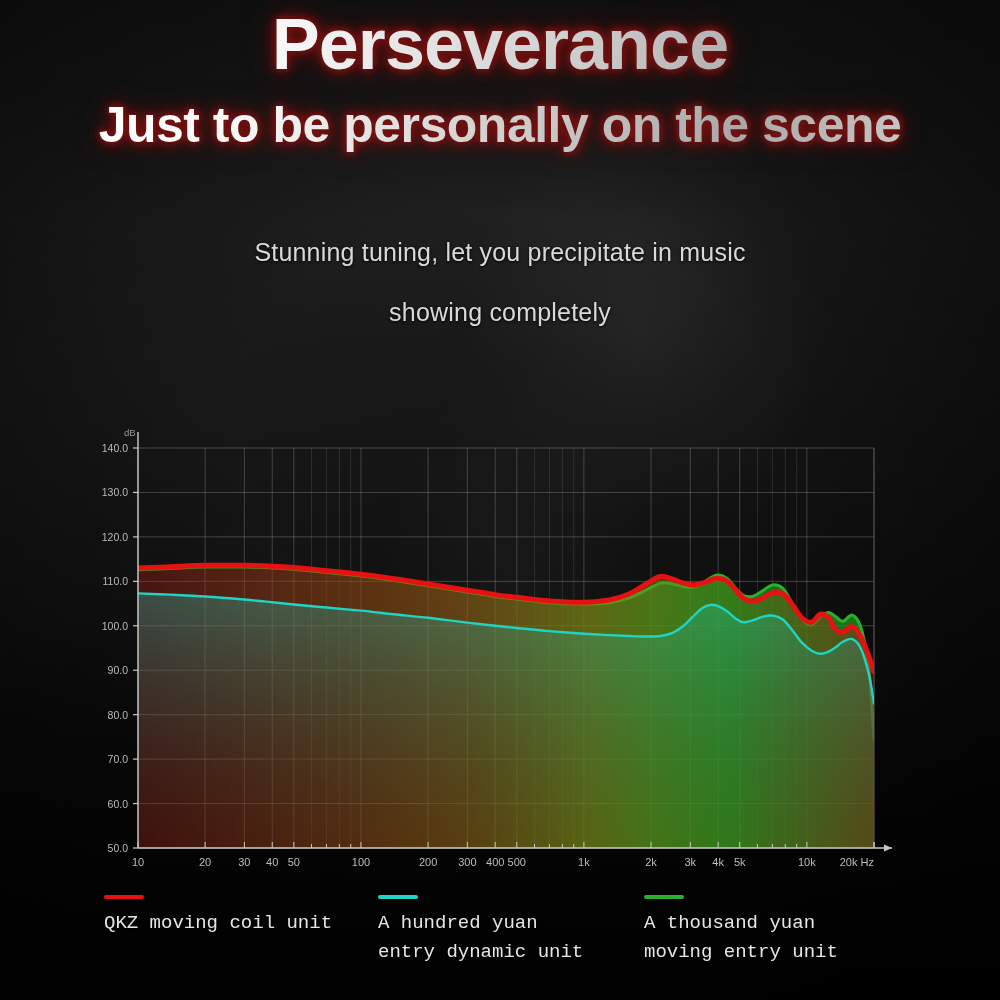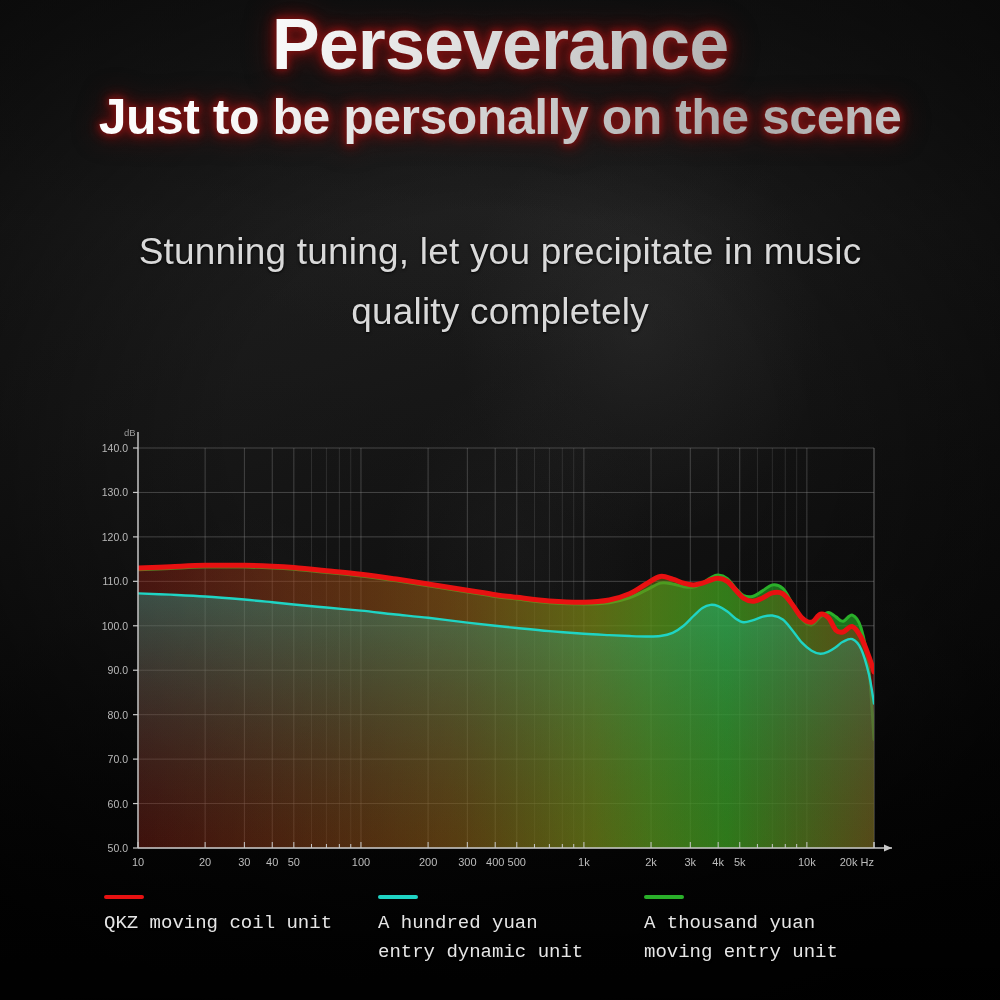--- a/index.html
+++ b/index.html
@@ -54,21 +54,21 @@
     background-clip: text;
     color: transparent;
     -webkit-text-fill-color: transparent;
     filter:
       drop-shadow(0 0 1px #6a0f0f)
       drop-shadow(0 0 3px #7d1414)
       drop-shadow(0 0 6px rgba(120,16,16,0.95))
       drop-shadow(0 0 12px rgba(95,10,10,0.6));
   }
   .title-sub {
-    margin: 0;
+    margin: 8px;
     padding-top: 6px;
     font-size: 50px;
     font-weight: 700;
     letter-spacing: -0.5px;
     line-height: 1.1;
     background: linear-gradient(100deg, #ffffff 0%, #fafafa 22%, #cdcdcd 52%, #a8a8a8 74%, #d6d6d6 100%);
     -webkit-background-clip: text;
     background-clip: text;
     color: transparent;
     -webkit-text-fill-color: transparent;
@@ -78,21 +78,21 @@
       drop-shadow(0 0 6px rgba(120,16,16,0.95))
       drop-shadow(0 0 11px rgba(95,10,10,0.55));
   }
   #taglines {
     position: absolute;
     top: 222px;
     left: 0;
     width: 1000px;
     text-align: center;
     color: #d9d9d9;
-    font-size: 37px;
+    font-size: 25px;
     font-weight: 400;
     line-height: 60px;
     letter-spacing: 0.2px;
     text-shadow: 0 1px 3px rgba(0,0,0,0.9);
   }
   #taglines .tl { display: block; }
 
   
   #chart-wrap {
     position: absolute;
@@ -142,21 +142,21 @@
   <div id="bg-photo"></div>
   <div id="bg-vignette"></div>
 
   <div id="headings">
     <h1 class="title-main">Perseverance</h1>
     <h2 class="title-sub">Just to be personally on the scene</h2>
   </div>
 
   <div id="taglines">
     <span class="tl">Stunning tuning, let you precipitate in music</span>
-    <span class="tl">quality completely</span>
+    <span class="tl">showing completely</span>
   </div>
 
   <div id="chart-wrap">
     <svg id="chart-svg" width="1000" height="470" viewBox="0 0 1000 470">
       <defs>
         <linearGradient id="fill-red" x1="0" y1="0" x2="1" y2="0">
           <stop offset="0%" stop-color="#c81010" stop-opacity="0.30"></stop>
           <stop offset="42%" stop-color="#b85010" stop-opacity="0.46"></stop>
           <stop offset="62%" stop-color="#9a7a10" stop-opacity="0.52"></stop>
           <stop offset="80%" stop-color="#4f8e18" stop-opacity="0.45"></stop>

